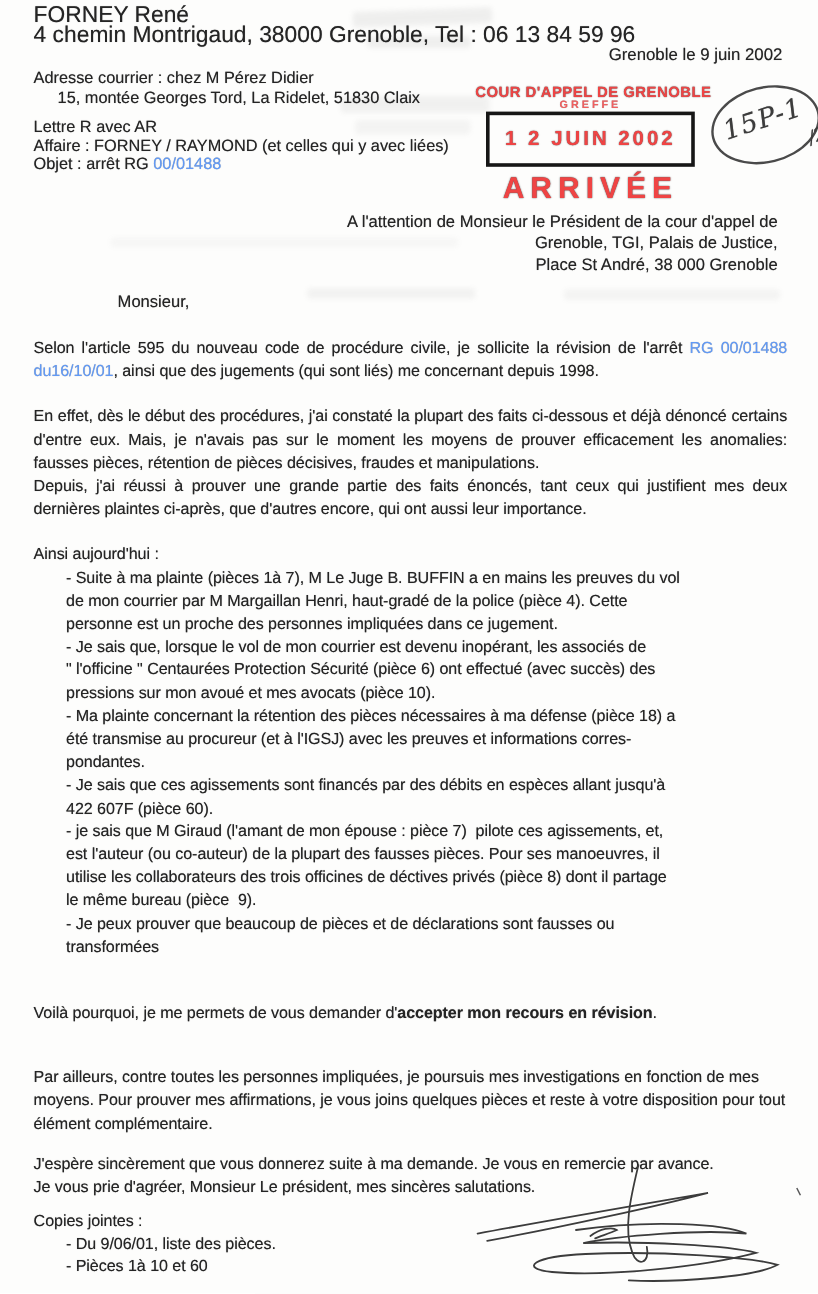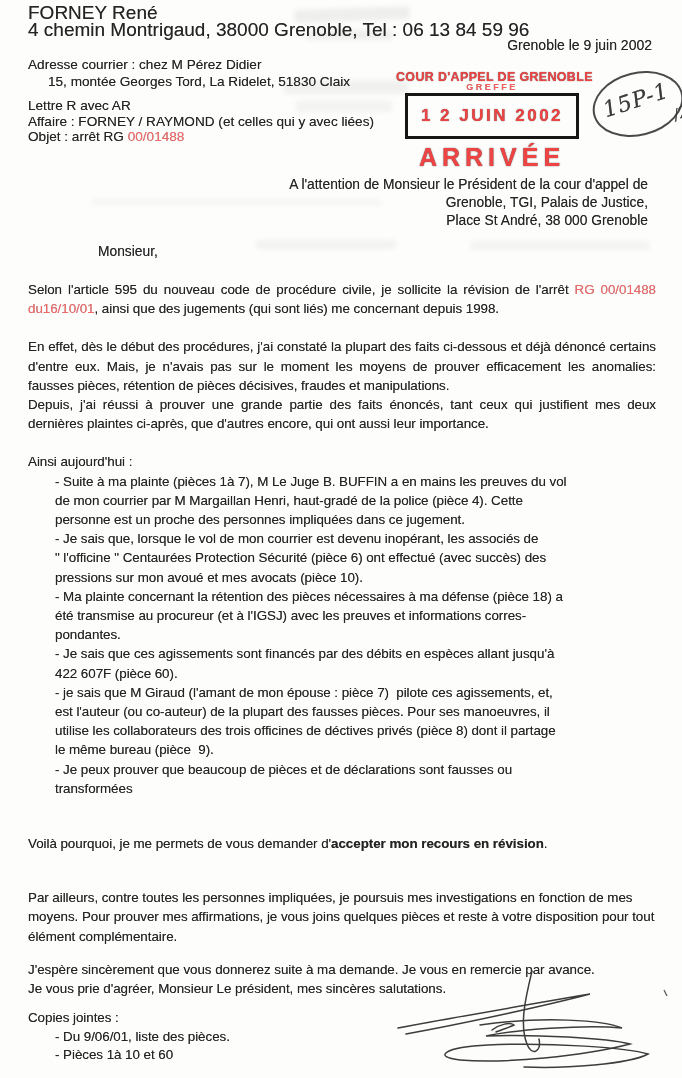--- a/index.html
+++ b/index.html
@@ -11,21 +11,21 @@
     font-family:"Liberation Sans","DejaVu Sans",sans-serif;
     color:#242424;
     text-shadow:0 0 0.6px rgba(30,30,30,0.55);
   }
   
   .sender-block { position:absolute; top:5px; left:28px; font-size:19px; line-height:16.5px; }
   .date-line { position:absolute; top:37px; right:30px; font-size:14px; }
   .courier-block { position:absolute; top:57px; left:28px; font-size:13.6px; line-height:16.5px; }
   .courier-indent { padding-left:20px; }
   .refs-block { position:absolute; top:98px; left:28px; font-size:13.6px; line-height:15.5px; }
-  .faded-ref { color:#ef4444; opacity:.8; }
+  .faded-ref { color:#3b82f6; opacity:.8; }
   
   .stamp { position:absolute; top:58px; left:396px; width:192px; text-align:center; color:#ef4444;margin-top:12px; }
   .stamp-court { font-size:12.4px; font-weight:bold; letter-spacing:.4px; white-space:nowrap;
                  text-shadow:0 0 1px rgba(0,0,0,.8); }
   .stamp-greffe { font-size:9px; letter-spacing:2.5px; font-weight:bold; margin-top:-2px; opacity:.85; }
   .stamp-datebox { margin:1px auto 0; width:168px; height:40px; border:3px solid #161616;
                    display:flex; align-items:center; justify-content:center;
                    font-size:17px; font-weight:bold; letter-spacing:2.5px; white-space:nowrap;
                    text-shadow:0 0 1px rgba(0,0,0,.8); background:transparent; }
   .stamp-arrivee { margin-top:4px; font-size:25px; font-weight:bold; letter-spacing:5px;

